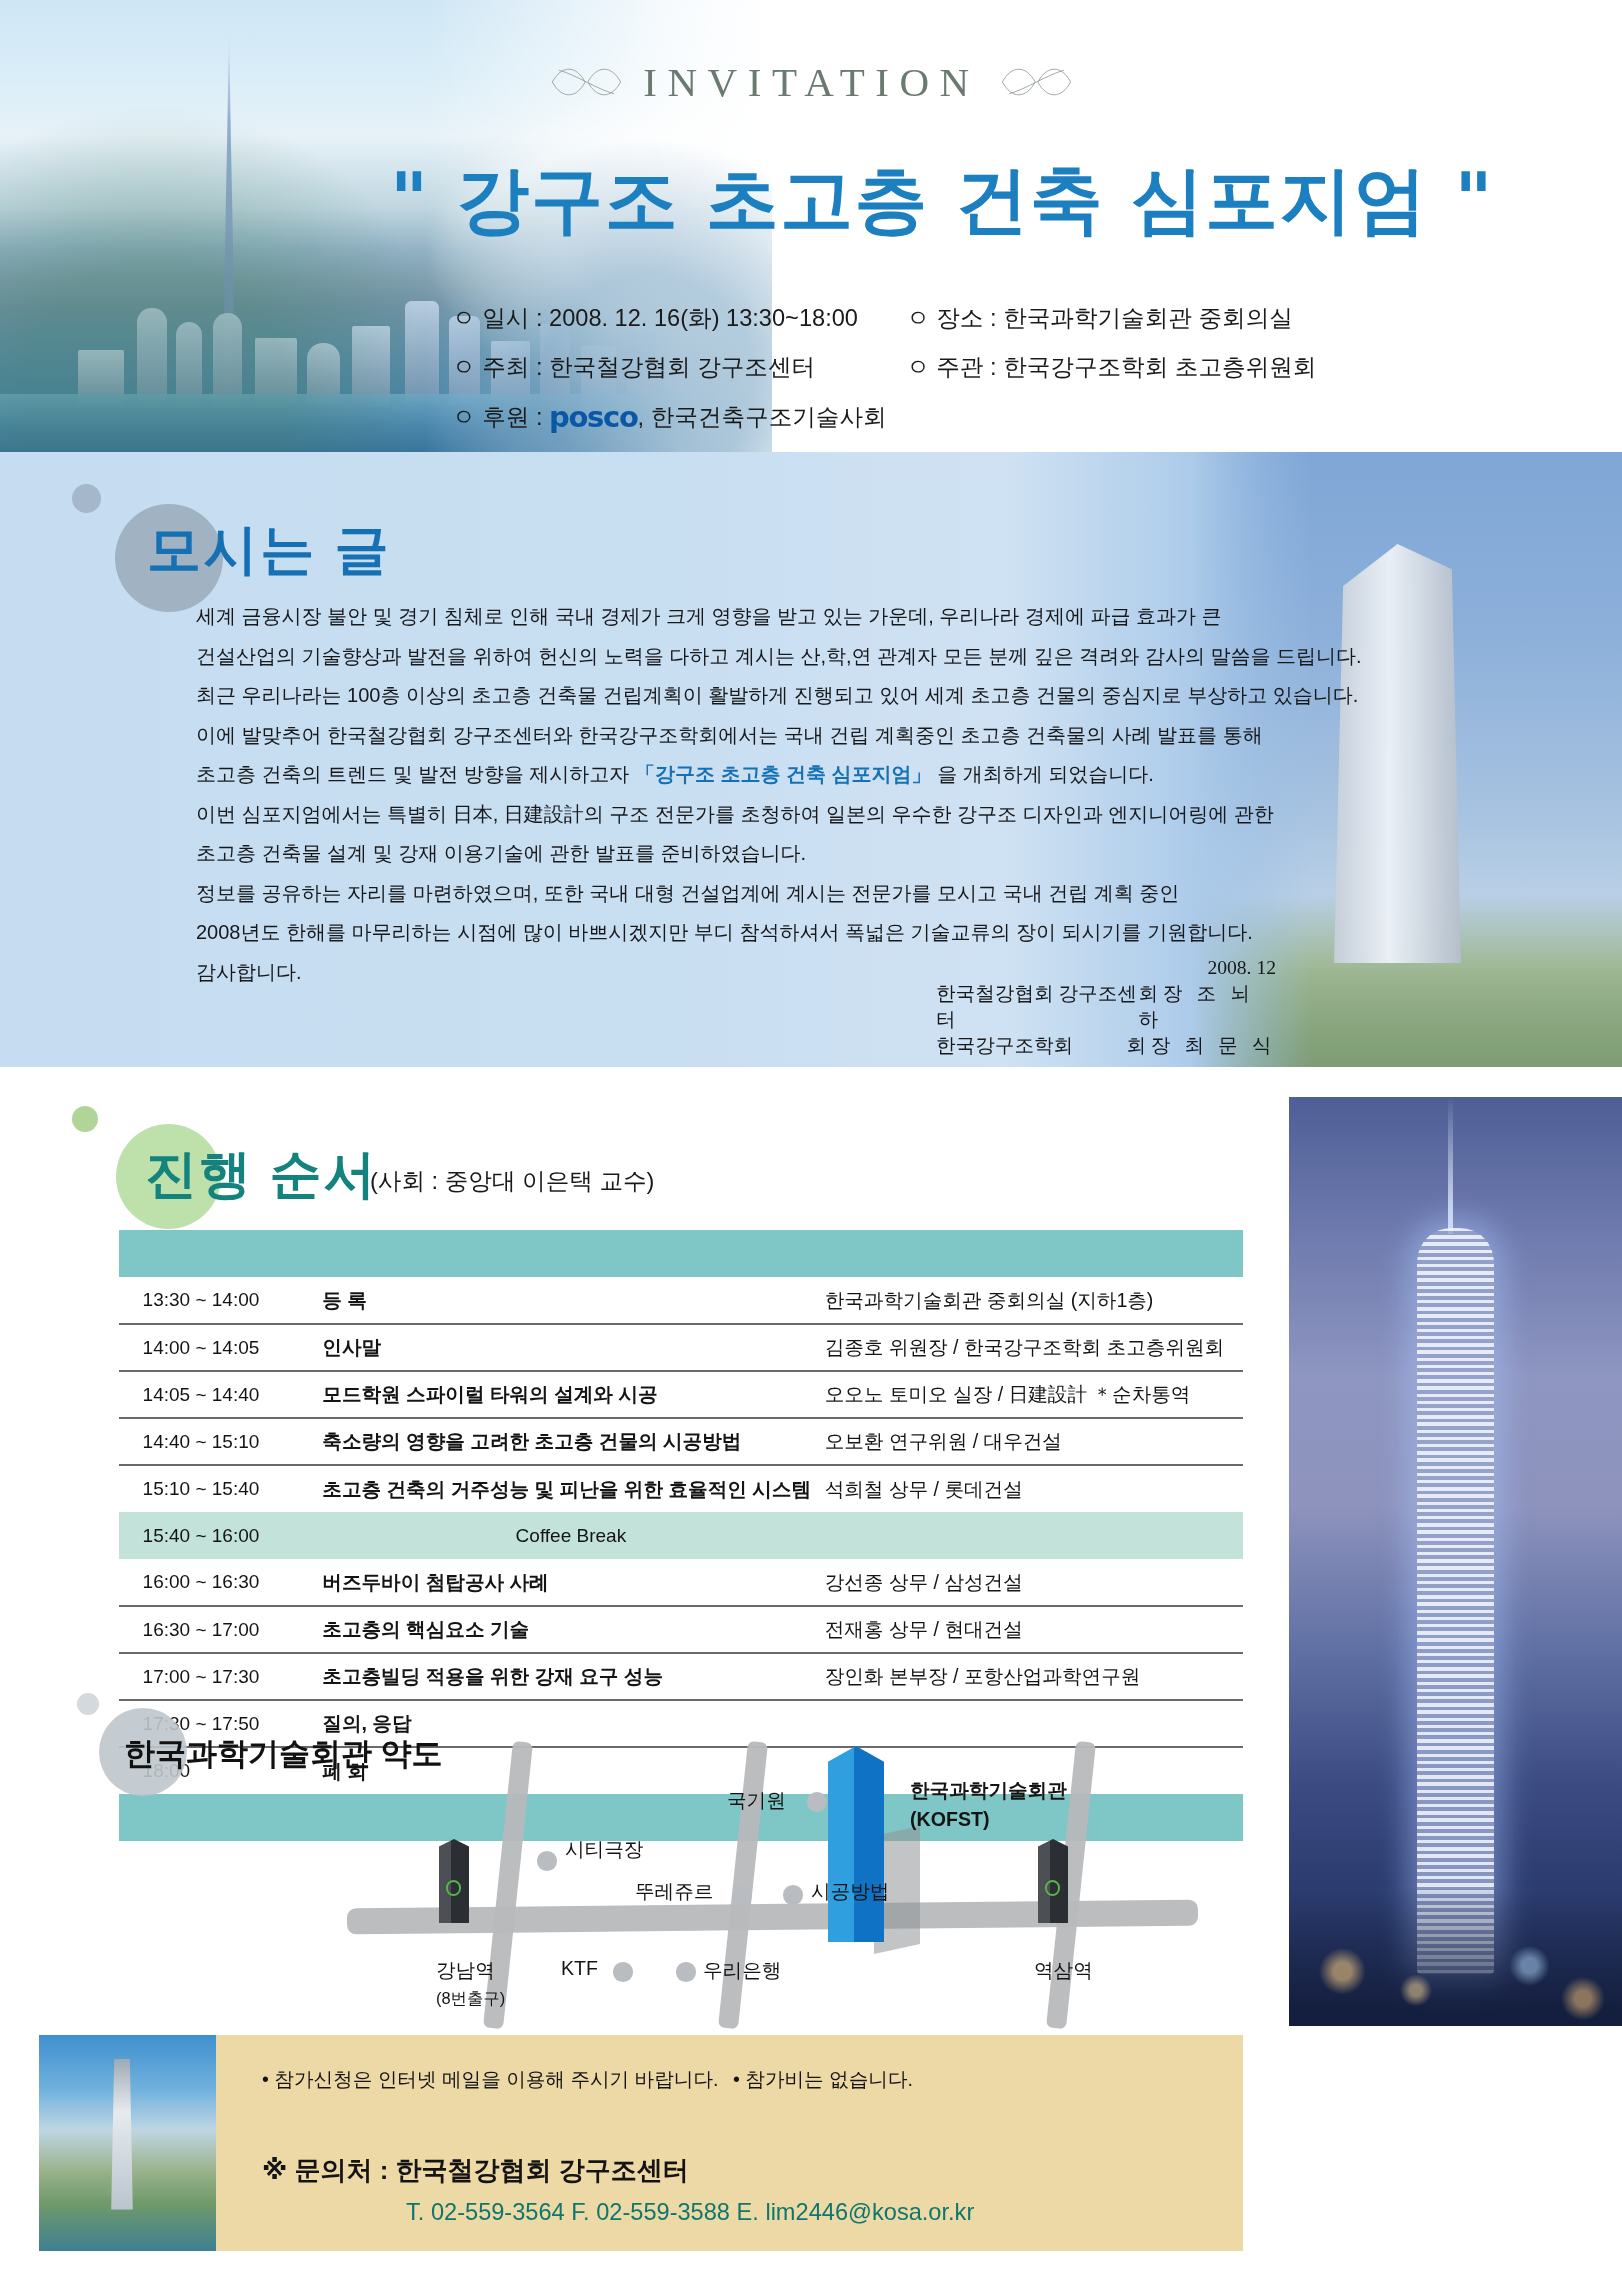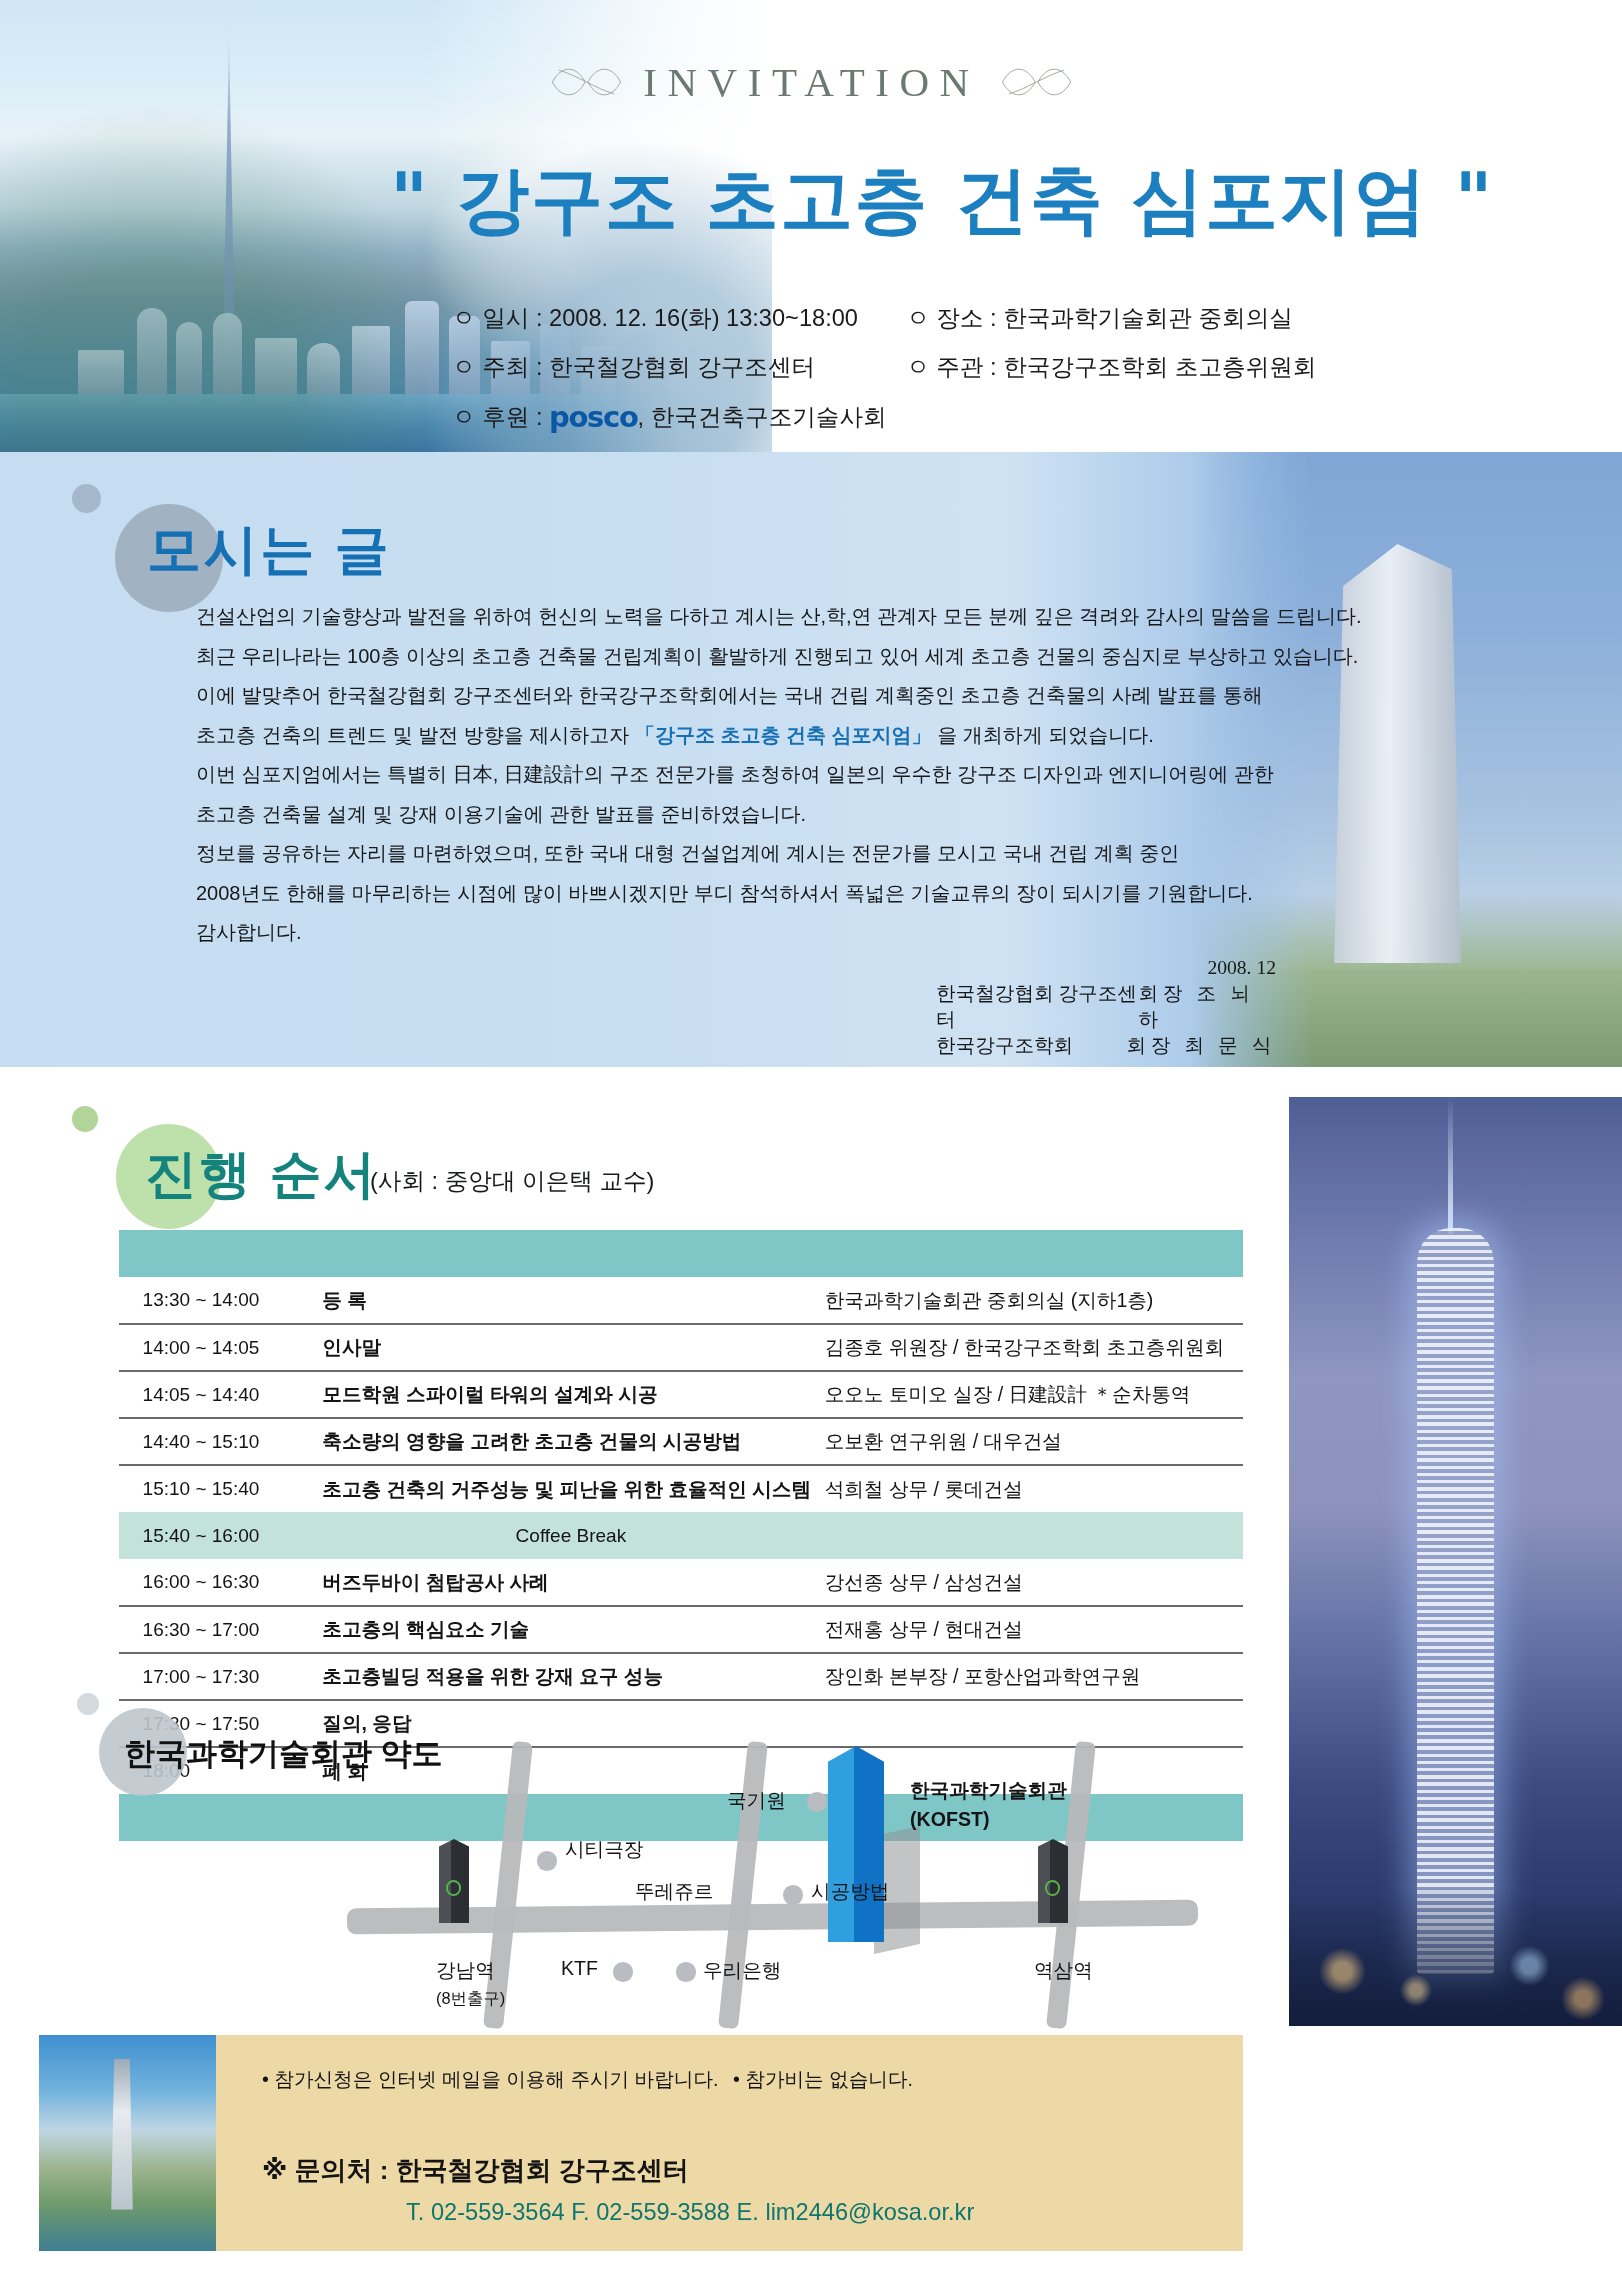--- a/index.html
+++ b/index.html
@@ -248,20 +248,21 @@
   </div>
 
   <div class="greet">
     <div class="greet-photo"></div>
   </div>
   <div class="sec-dot greet-dot-sm"></div>
   <div class="greet-blob"></div>
   <div class="greet-title">모시는 글</div>
 
   <div class="greet-body">
+    <p>세계 금융시장 불안 및 경기 침체로 인해 국내 경제가 크게 영향을 받고 있는 가운데, 우리나라 경제에 파급 효과가 큰</p>
     <p>건설산업의 기술향상과 발전을 위하여 헌신의 노력을 다하고 계시는 산,학,연 관계자 모든 분께 깊은 격려와 감사의 말씀을 드립니다.</p>
     <p>최근 우리나라는 100층 이상의 초고층 건축물 건립계획이 활발하게 진행되고 있어 세계 초고층 건물의 중심지로 부상하고 있습니다.</p>
     <p>이에 발맞추어 한국철강협회 강구조센터와 한국강구조학회에서는 국내 건립 계획중인 초고층 건축물의 사례 발표를 통해</p>
     <p>
       <span>초고층 건축의 트렌드 및 발전 방향을 제시하고자 </span><span class="hl">「강구조 초고층 건축 심포지엄」</span><span> 을 개최하게 되었습니다.</span>
     </p>
     <p>이번 심포지엄에서는 특별히 日本, 日建設計의 구조 전문가를 초청하여 일본의 우수한 강구조 디자인과 엔지니어링에 관한</p>
     <p>초고층 건축물 설계 및 강재 이용기술에 관한 발표를 준비하였습니다.</p>
     <p>정보를 공유하는 자리를 마련하였으며, 또한 국내 대형 건설업계에 계시는 전문가를 모시고 국내 건립 계획 중인</p>
     <p>2008년도 한해를 마무리하는 시점에 많이 바쁘시겠지만 부디 참석하셔서 폭넓은 기술교류의 장이 되시기를 기원합니다.</p>

